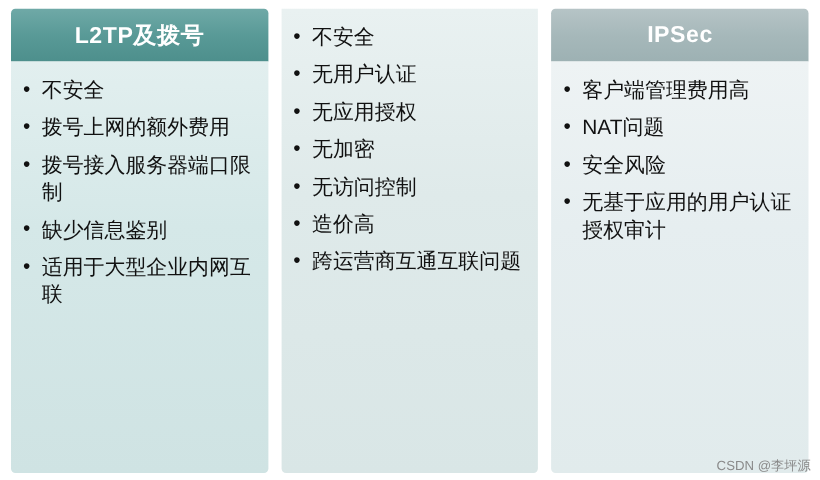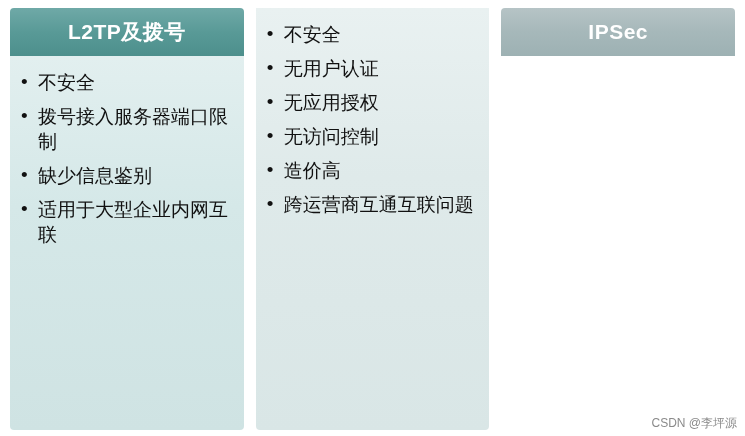--- a/index.html
+++ b/index.html
@@ -102,39 +102,49 @@
 <body>
 
 <div class="canvas">
   <div class="columns">
 
     <div class="col">
       <div class="col-header c1">L2TP及拨号</div>
       <div class="col-body c1">
         <ul class="bullets">
           <li>不安全</li>
+          <li>拨号上网的额外费用</li>
           <li>拨号接入服务器端口限制</li>
           <li>缺少信息鉴别</li>
           <li>适用于大型企业内网互联</li>
         </ul>
       </div>
     </div>
 
     <div class="col">
       <div class="col-body c2">
         <ul class="bullets">
           <li>不安全</li>
           <li>无用户认证</li>
           <li>无应用授权</li>
+          <li>无加密</li>
           <li>无访问控制</li>
           <li>造价高</li>
           <li>跨运营商互通互联问题</li>
         </ul>
       </div>
     </div>
 
     <div class="col">
       <div class="col-header c3">IPSec</div>
+      <div class="col-body c3">
+        <ul class="bullets">
+          <li>客户端管理费用高</li>
+          <li>NAT问题</li>
+          <li>安全风险</li>
+          <li>无基于应用的用户认证授权审计</li>
+        </ul>
+      </div>
     </div>
 
   </div>
   <div class="watermark">CSDN @李坪源</div>
 </div>
 
 </body></html>

